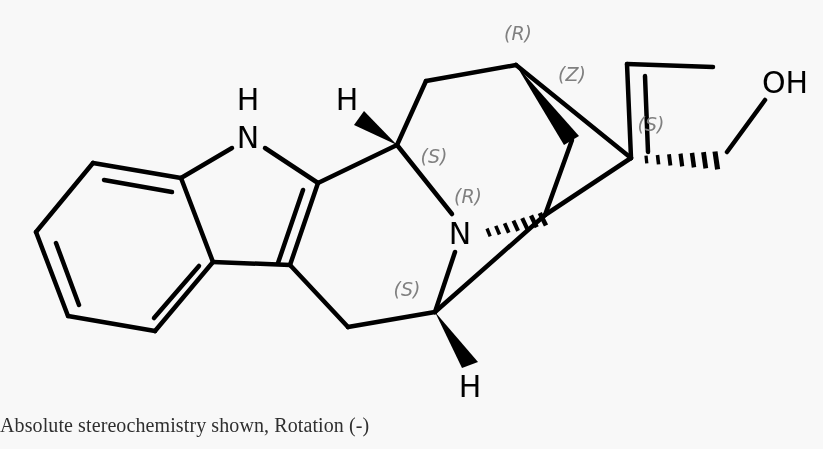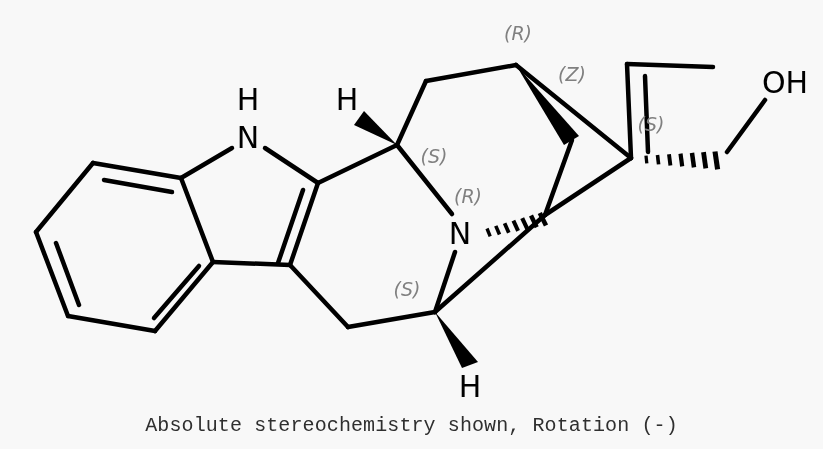--- a/index.html
+++ b/index.html
@@ -40,22 +40,22 @@
     fill: #808080;
     font-style: italic;
     text-anchor: middle;
     dominant-baseline: middle;
   }
   #caption {
     position: absolute;
     left: 0;
     right: 0;
     top: 414px;
-    text-align: center;
-    font-family: Liberation Mono, monospace;
+    text-align: left;
+    font-family: Liberation Serif, serif;
     font-size: 20px;
     color: #2f2f2f;
     letter-spacing: 0.1px;
   }
 </style>
 </head>
 <body>
 
 <div id="root">
 

